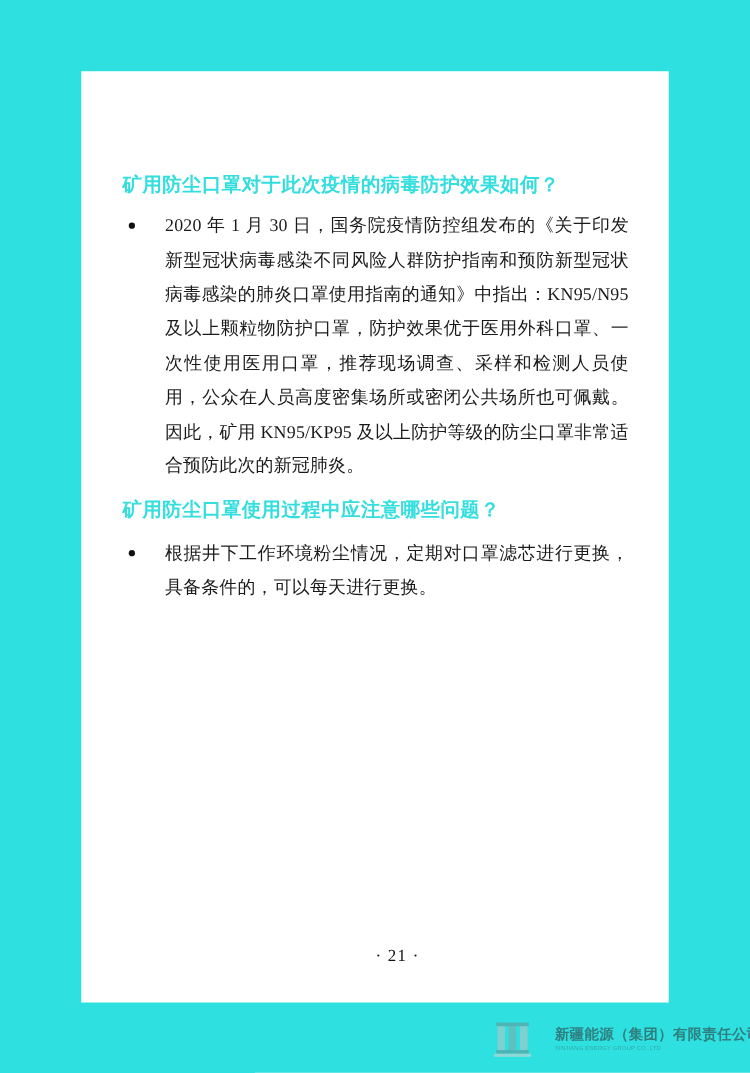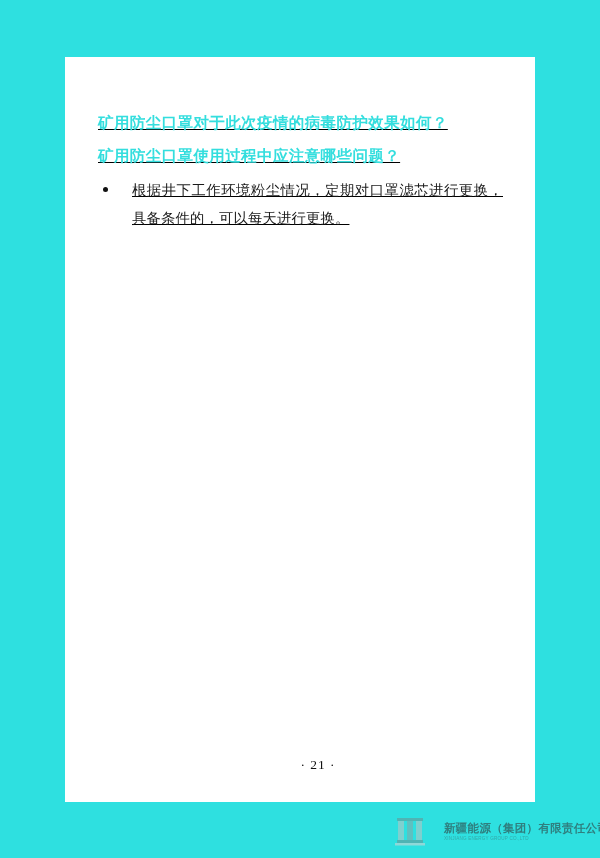--- a/index.html
+++ b/index.html
@@ -25,23 +25,22 @@
     position: absolute;
     left: 65px;
     top: 57px;
     width: 470px;
     height: 745px;
     background: #ffffff;
   }
   .content {
     position: absolute;
     left: 33px;
-    top: 52px;
+    top: 78px;
     width: 405px;
-    text-decoration: underline;
   }
   .section-heading {
     color: #34dede;
     font-family: "Liberation Sans", sans-serif;
     font-weight: bold;
     font-size: 15.5px;
     line-height: 1.75;
     letter-spacing: 0.4px;
     margin: 0 0 6px 0;
   }
@@ -129,20 +128,26 @@
 </head>
 <body>
 
 <div class="page">
   <div class="paper">
 
     <div class="content">
 
       <h2 class="section-heading">矿用防尘口罩对于此次疫情的病毒防护效果如何？</h2>
 
+      <ul class="bullets">
+        <li>
+          <span class="dot"></span>
+          <span>2020 年 1 月 30 日，国务院疫情防控组发布的《关于印发新型冠状病毒感染不同风险人群防护指南和预防新型冠状病毒感染的肺炎口罩使用指南的通知》中指出：KN95/N95 及以上颗粒物防护口罩，防护效果优于医用外科口罩、一次性使用医用口罩，推荐现场调查、采样和检测人员使用，公众在人员高度密集场所或密闭公共场所也可佩戴。因此，矿用 KN95/KP95 及以上防护等级的防尘口罩非常适合预防此次的新冠肺炎。</span>
+        </li>
+      </ul>
 
       <h2 class="section-heading second">矿用防尘口罩使用过程中应注意哪些问题？</h2>
 
       <ul class="bullets">
         <li>
           <span class="dot"></span>
           <span>根据井下工作环境粉尘情况，定期对口罩滤芯进行更换，具备条件的，可以每天进行更换。</span>
         </li>
       </ul>
 

